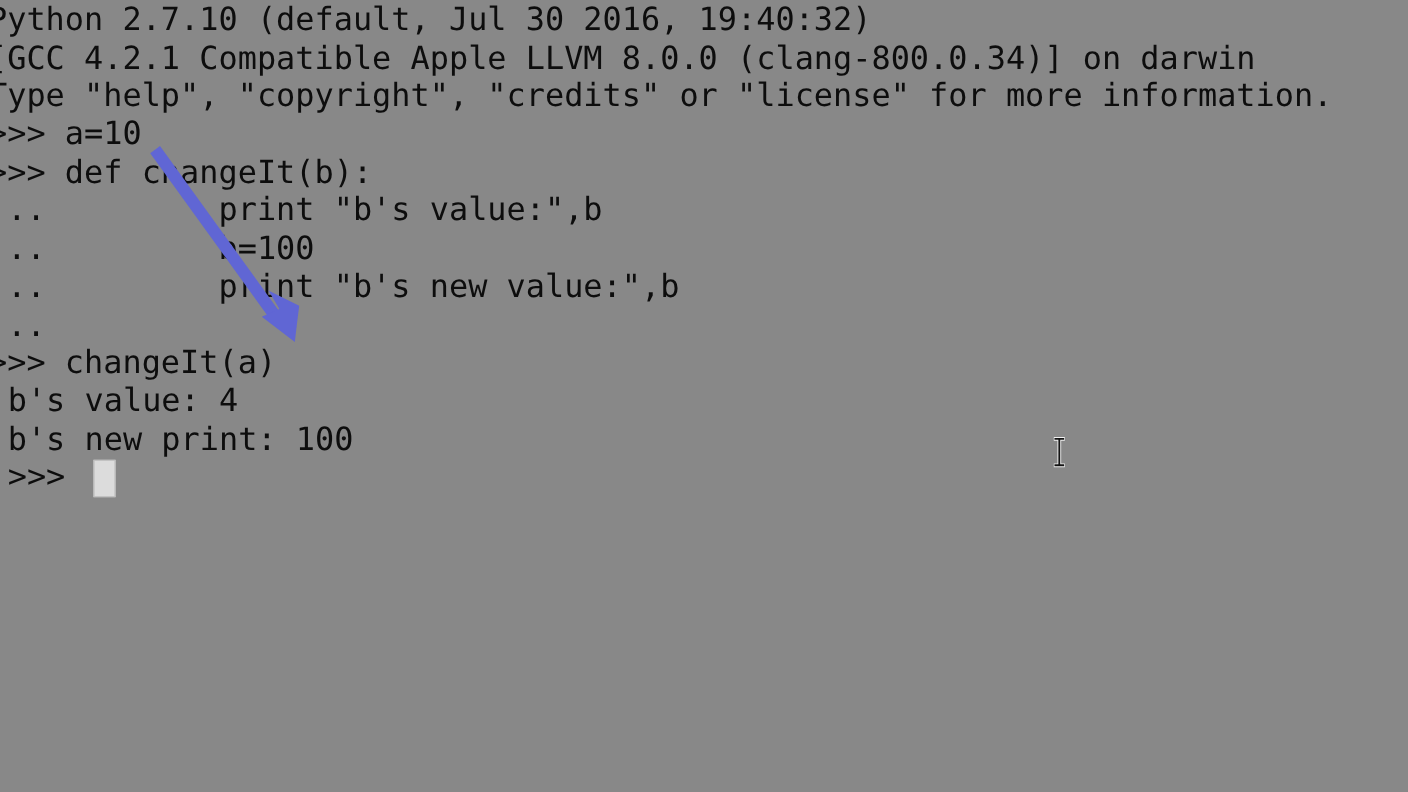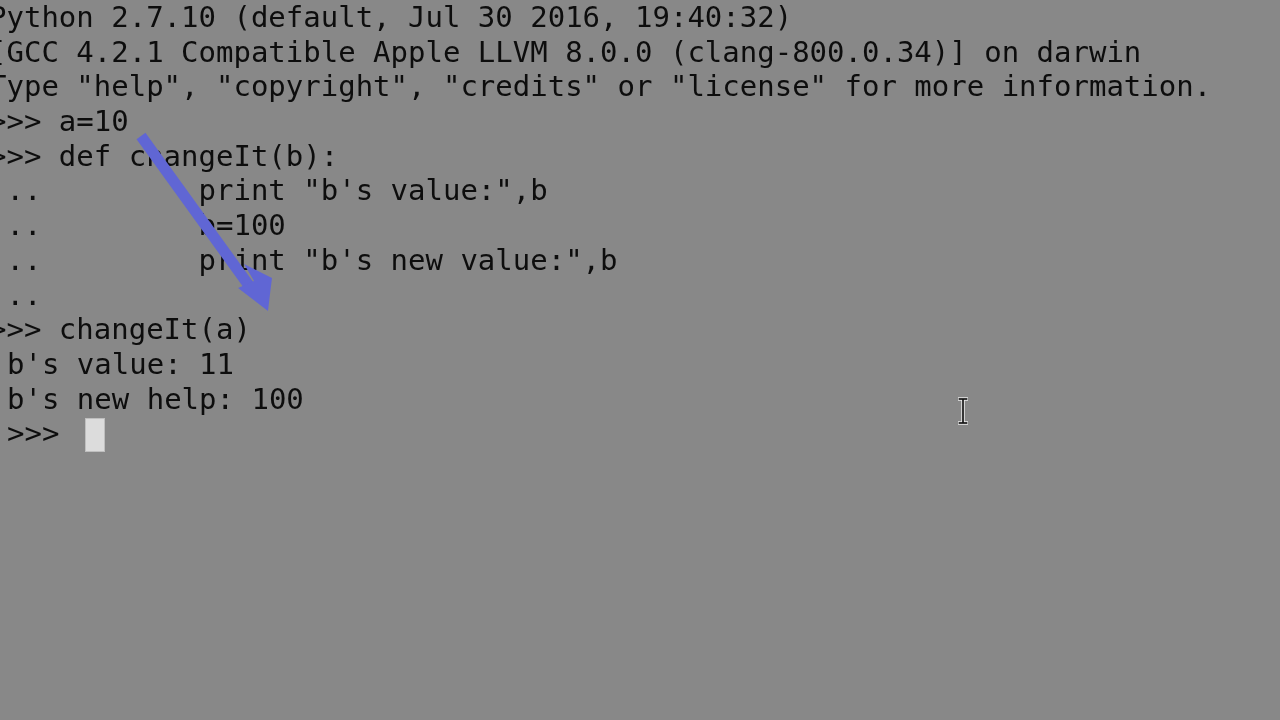--- a/index.html
+++ b/index.html
@@ -95,22 +95,22 @@
     <div class="term-line clipped">Python 2.7.10 (default, Jul 30 2016, 19:40:32)</div>
     <div class="term-line clipped">[GCC 4.2.1 Compatible Apple LLVM 8.0.0 (clang-800.0.34)] on darwin</div>
     <div class="term-line clipped">Type "help", "copyright", "credits" or "license" for more information.</div>
     <div class="term-line clipped">&gt;&gt;&gt; a=10</div>
     <div class="term-line clipped">&gt;&gt;&gt; def changeIt(b):</div>
     <div class="term-line clipped">...         print "b's value:",b</div>
     <div class="term-line clipped">...         b=100</div>
     <div class="term-line clipped">...         print "b's new value:",b</div>
     <div class="term-line clipped">...</div>
     <div class="term-line clipped">&gt;&gt;&gt; changeIt(a)</div>
-    <div class="term-line normal">b's value: 11</div>
-    <div class="term-line normal">b's new help: 100</div>
+    <div class="term-line normal">b's value: 4</div>
+    <div class="term-line normal">b's new print: 100</div>
     <div class="term-line normal">&gt;&gt;&gt; </div>
   </div>
 
   <div id="block-cursor"></div>
 
   <svg id="annotation-arrow" viewBox="0 0 1280 720" width="1280" height="720" xmlns="http://www.w3.org/2000/svg">
     <line x1="141" y1="136" x2="250" y2="287" stroke="#6066d4" stroke-width="11" stroke-linecap="butt"></line>
     <polygon points="268,311 238,288 254,281 244,264 272,278 270,294" fill="#6066d4"></polygon>
   </svg>
 

